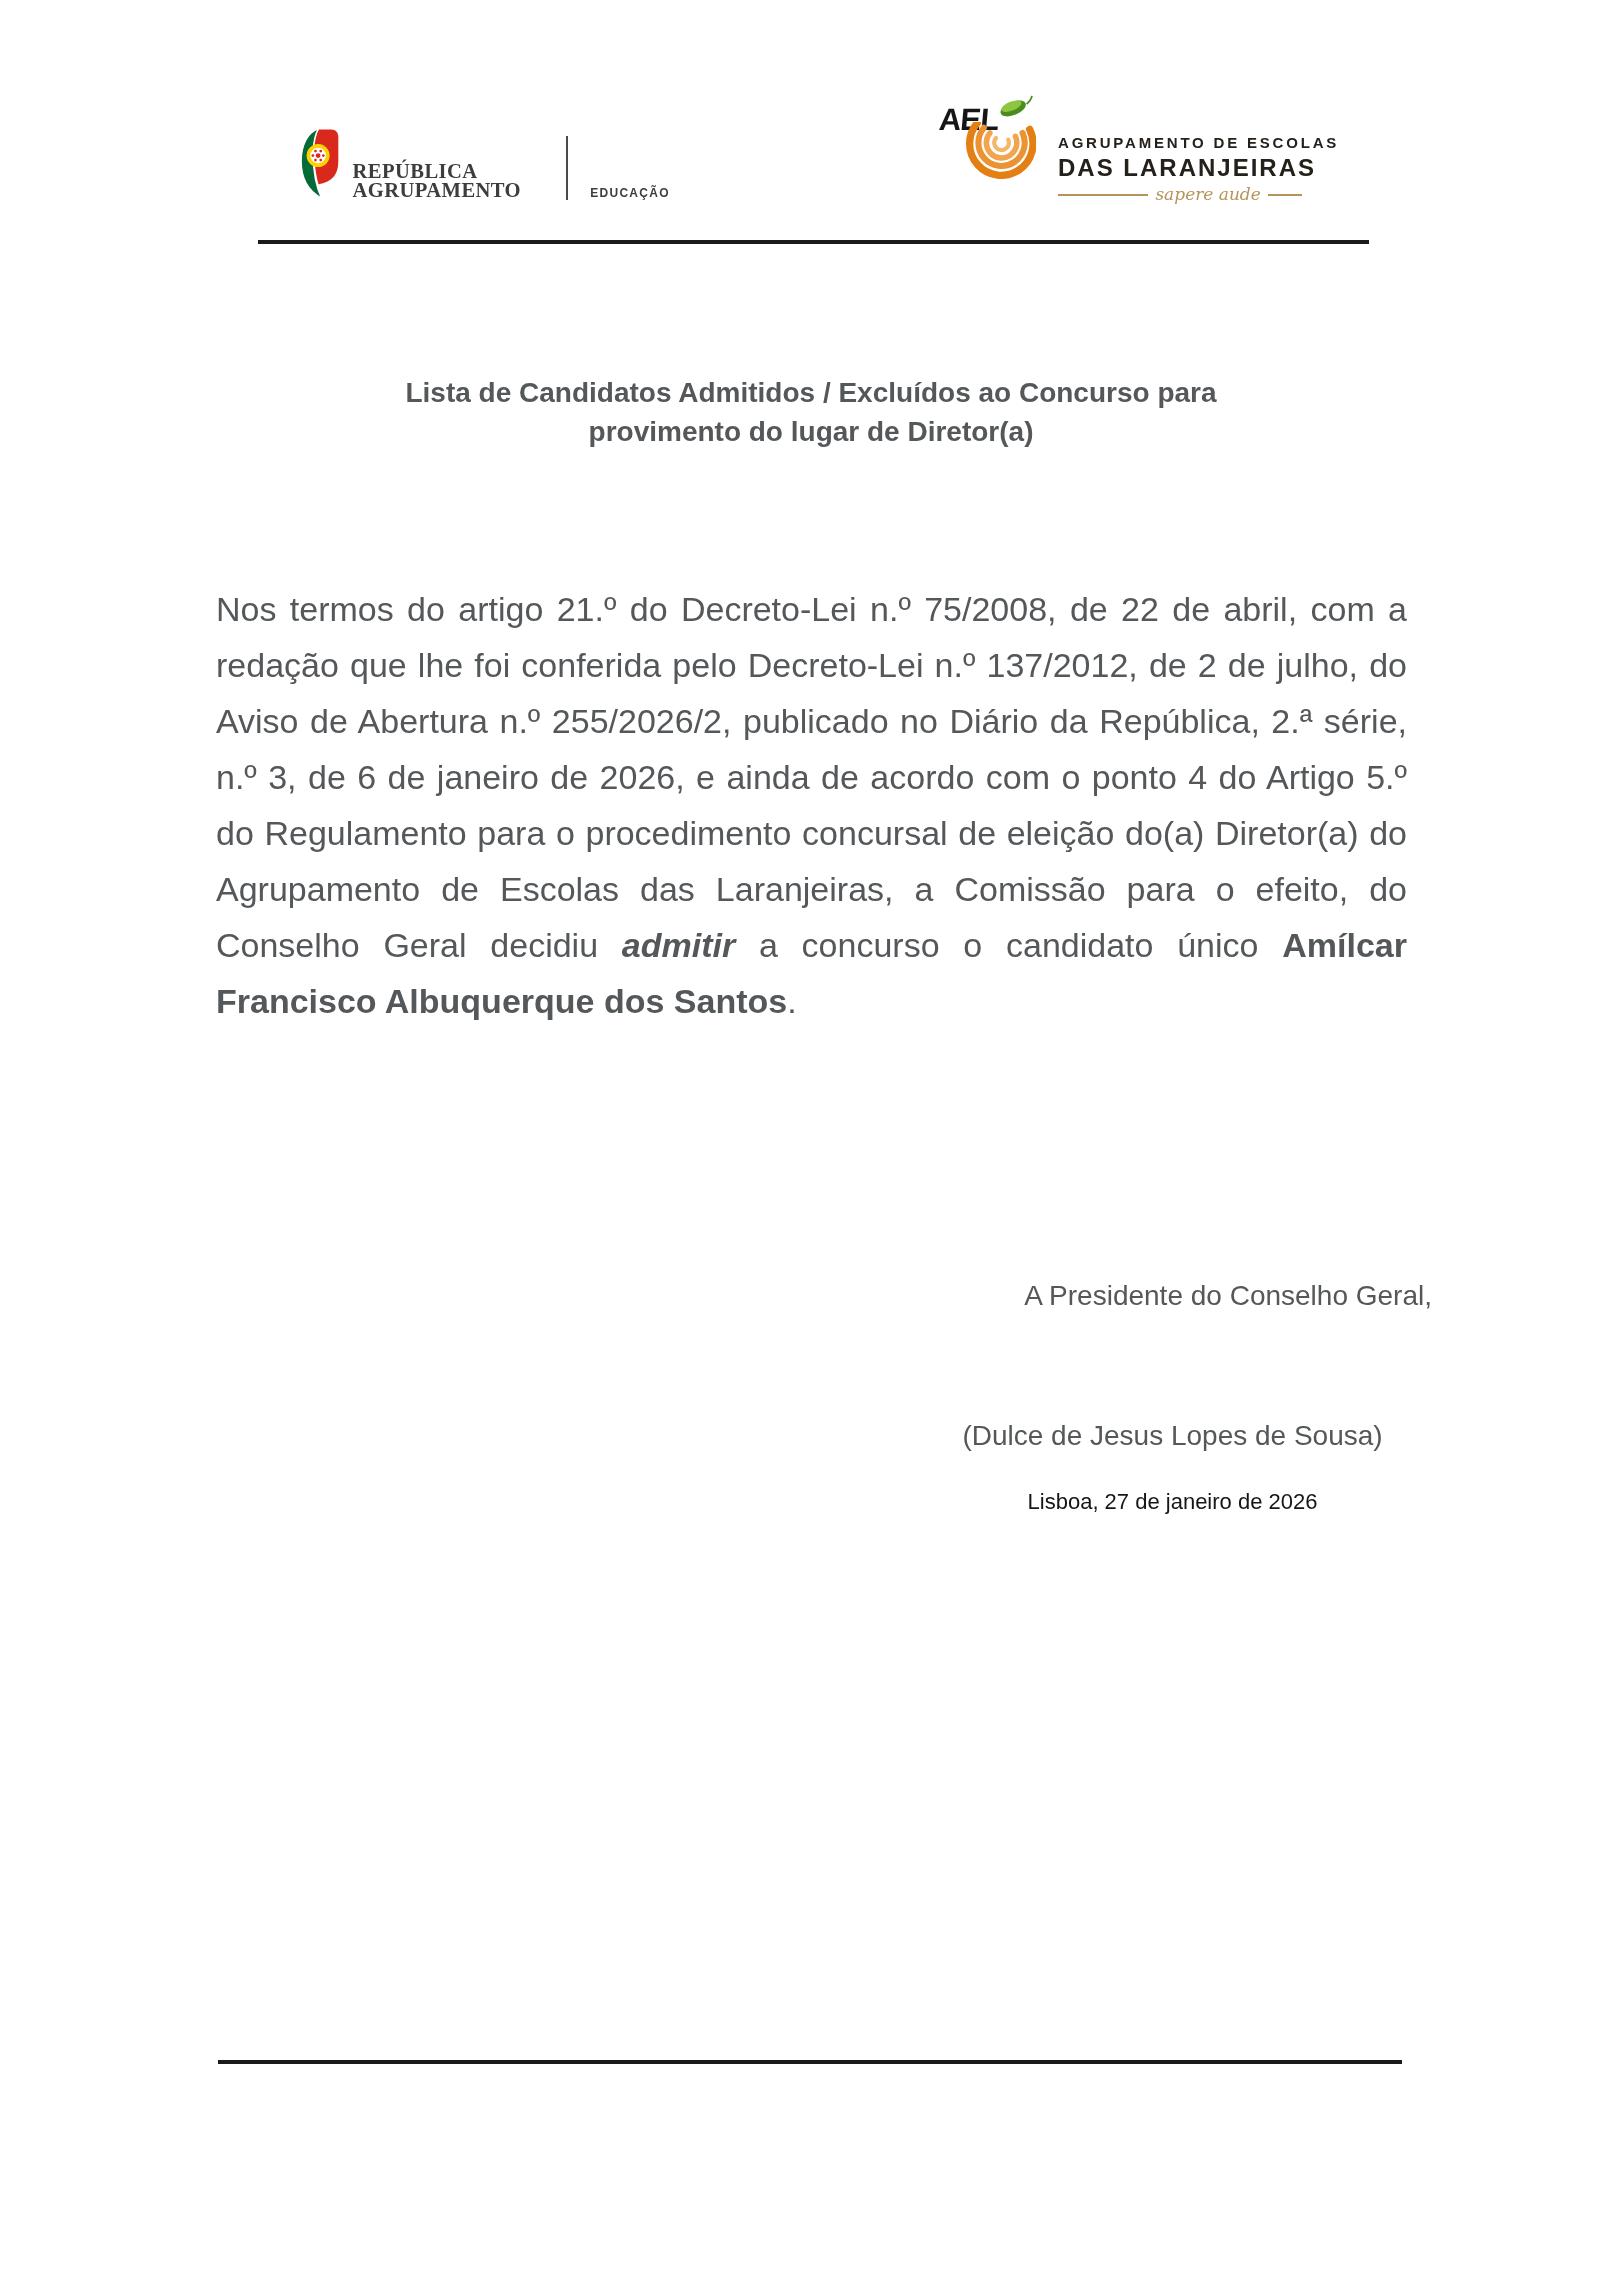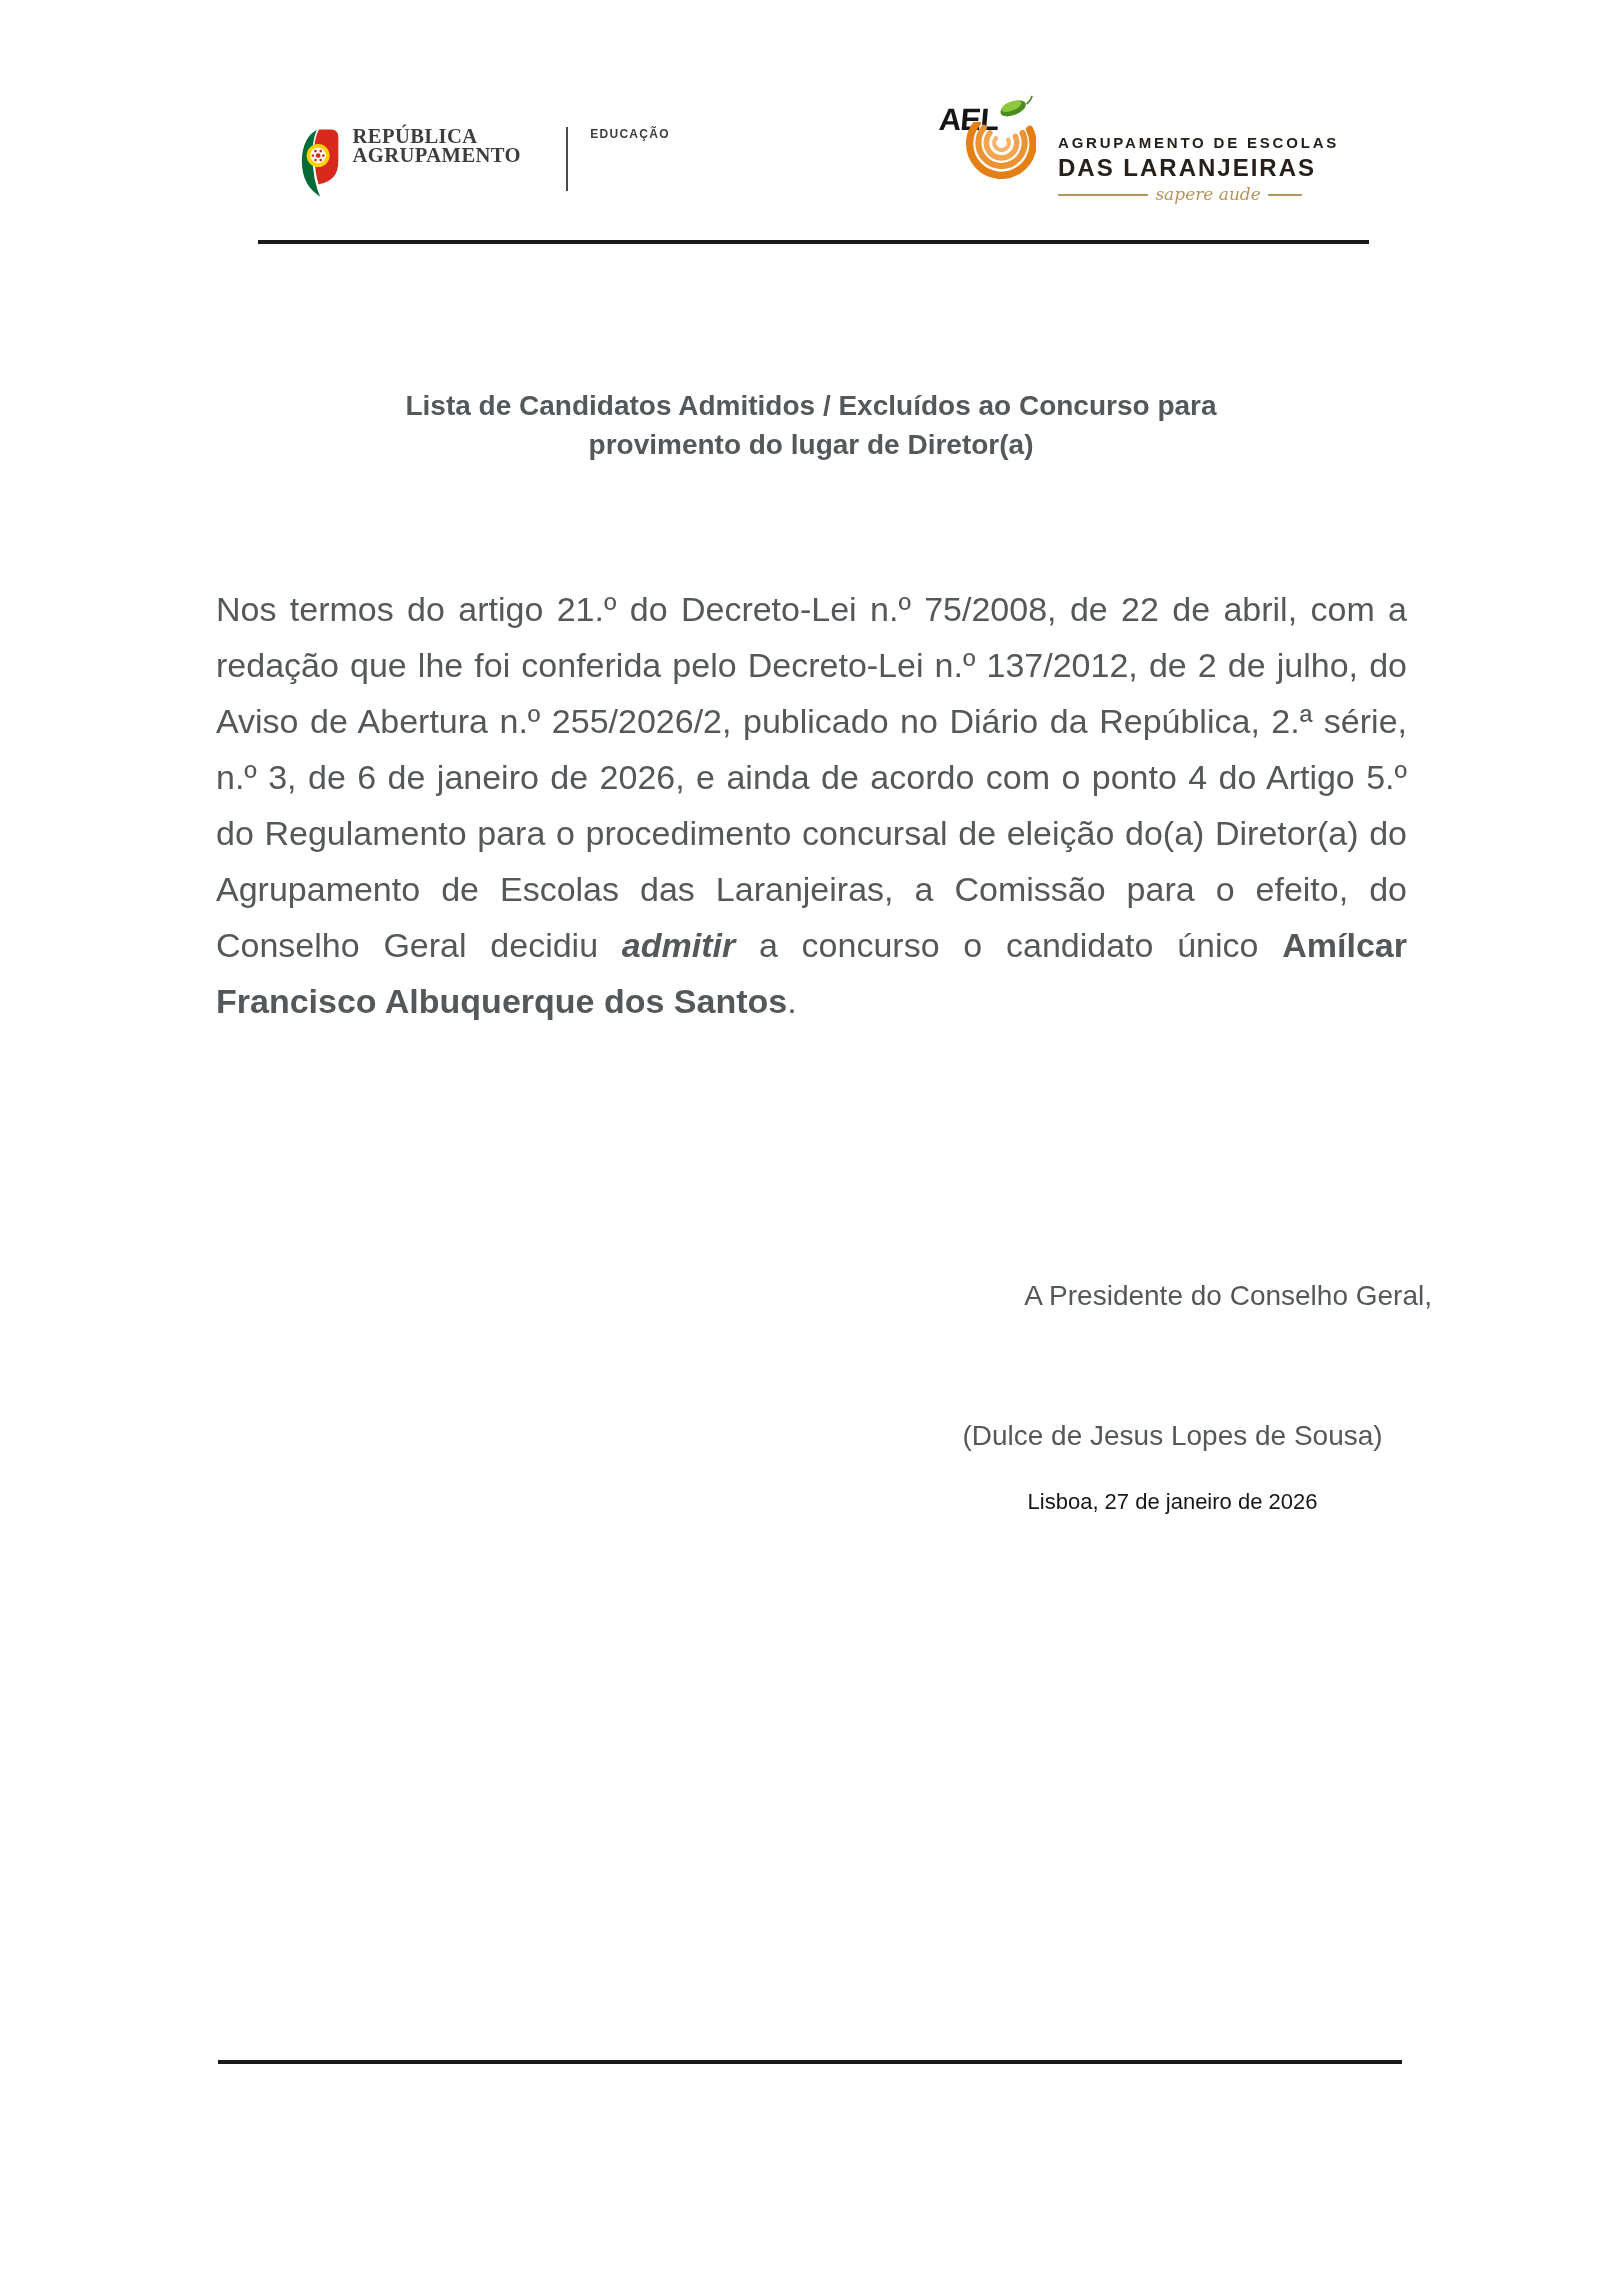--- a/index.html
+++ b/index.html
@@ -2,21 +2,21 @@
 <html style="--text-gray: #54585a; --text-black: #161616; --rule-black: #1a1a1a; --logo-text-dark: #26201b; --flag-green: #046a38; --flag-red: #d9291c; --emblem-yellow: #ffd100; --arc-orange-1: #f5b56b; --arc-orange-2: #f2a44e; --arc-orange-3: #eb9232; --arc-orange-4: #e47f14; --leaf-green-dark: #4c8c1e; --leaf-green-light: #8dc63f; --gold: #b5935a;font-size:14.3px"><head>
 <meta charset="utf-8">
 <style>
   html,body { margin:0; padding:0; background:#ffffff; }
   .page {
     position:relative; width:1622px; height:2293px; background:#ffffff; overflow:hidden;
     font-family:"Liberation Sans", sans-serif; color:var(--text-gray,#54585a);
   }
 
   
-  .gov-logo { position:absolute; left:296px; top:127px; display:flex; align-items:flex-start; }
+  .gov-logo { position:absolute; left:296px; top:127px; display:flex; align-items:flex-end; }
   .gov-emblem { width:45px; height:73px; flex:0 0 auto; margin-right:11.6px; }
   .gov-name {
     font-family:"Liberation Serif", serif; font-weight:bold; font-size:20.6px;
     line-height:19px; letter-spacing:0.4px; color:#3d3d3c;
   }
   .gov-divider { width:1.8px; height:64px; background:#4a4a4a; margin-left:45px; margin-right:22.4px; }
   .gov-dept { font-size:12px; font-weight:bold; letter-spacing:1.3px; color:#3d3d3c; }
 
   .school-logo { position:absolute; left:939px; top:95px; width:376px; height:112px; }
   .ael-acronym {
@@ -35,21 +35,21 @@
     font-family:"DejaVu Serif", serif; font-style:italic; font-size:17px; line-height:1;
     color:var(--gold,#b5935a); flex:0 0 auto; white-space:nowrap;
   }
 
   .rule { position:absolute; height:3.6px; background:var(--rule-black,#1a1a1a); }
   .header-rule { top:240px; left:258px; width:1111px; }
   .footer-rule { top:2060px; left:218px; width:1184px; }
 
   
   .title {
-    position:absolute; top:386px; left:215px; width:1192px; margin:0;
+    position:absolute; top:373px; left:215px; width:1192px; margin:0;
     text-align:center; font-size:28px; font-weight:bold; line-height:39px;
     color:var(--text-gray,#54585a);
   }
   .body-text {
     position:absolute; top:581px; left:216px; width:1191px; margin:0;
     font-size:34px; line-height:56px; text-align:justify; color:var(--text-gray,#54585a);
   }
   .seg-normal { font-weight:normal; }
   .seg-bold { font-weight:bold; }
   .seg-bold-italic { font-weight:bold; font-style:italic; }

